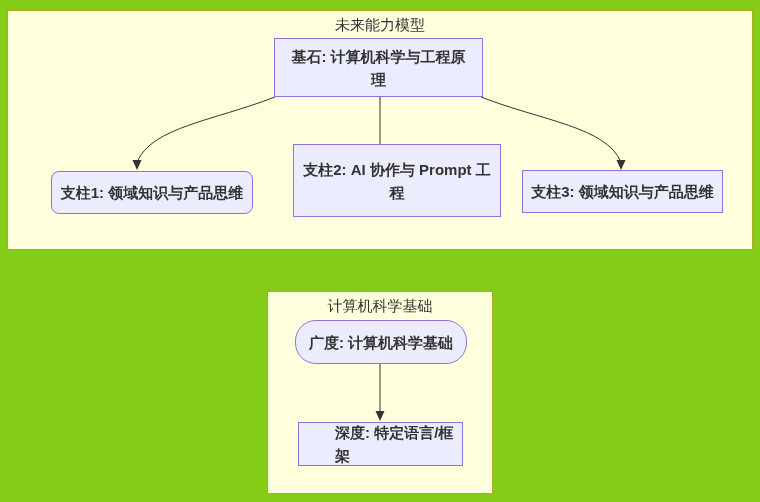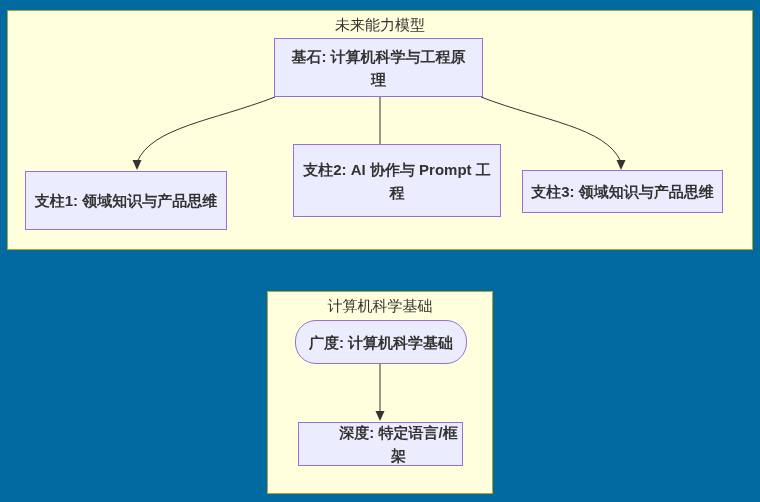--- a/index.html
+++ b/index.html
@@ -5,21 +5,21 @@
   html, body {
     margin: 0;
     padding: 0;
     background: #ffffff;
     font-family: "Liberation Sans", "DejaVu Sans", sans-serif;
   }
   .canvas {
     position: relative;
     width: 760px;
     height: 502px;
-    background: #0369a1;
+    background: #84cc16;
     overflow: hidden;
   }
   .cluster {
     position: absolute;
     background: #ffffde;
     border: 1px solid #aaaa33;
     box-sizing: border-box;
   }
   .cluster-title {
     position: absolute;
@@ -34,21 +34,20 @@
   }
   .node {
     position: absolute;
     background: #ececff;
     border: 1px solid #9370db;
     box-sizing: border-box;
     display: flex;
     flex-direction: column;
     align-items: center;
     justify-content: center;
-    text-align: center;
     font-size: 15px;
     font-weight: 700;
     color: #333333;
     line-height: 23px;
     z-index: 2;
   }
   .edge-layer {
     position: absolute;
     left: 0;
     top: 0;
@@ -97,21 +96,21 @@
       <path class="edge-path" d="M 380 364 L 380 412"></path>
       <polygon class="arrowhead" points="375.5,411 384.5,411 380,421"></polygon>
     </g>
   </svg>
 
   <div class="node" style="left:274px; top:38px; width:209px; height:59px;">
     <span>基石: 计算机科学与工程原</span>
     <span>理</span>
   </div>
 
-  <div class="node" style="left:25px; top:171px; width:202px; height:59px;">
+  <div class="node" style="left:51px; top:171px; width:202px; height:43px;border-radius:8px;">
     <span>支柱1: 领域知识与产品思维</span>
   </div>
 
   <div class="node" style="left:277px; top:144px; width:208px; height:73px;margin-left:16px;">
     <span>支柱2: AI 协作与 Prompt 工</span>
     <span>程</span>
   </div>
 
   <div class="node" style="left:522px; top:170px; width:201px; height:43px;">
     <span>支柱3: 领域知识与产品思维</span>

